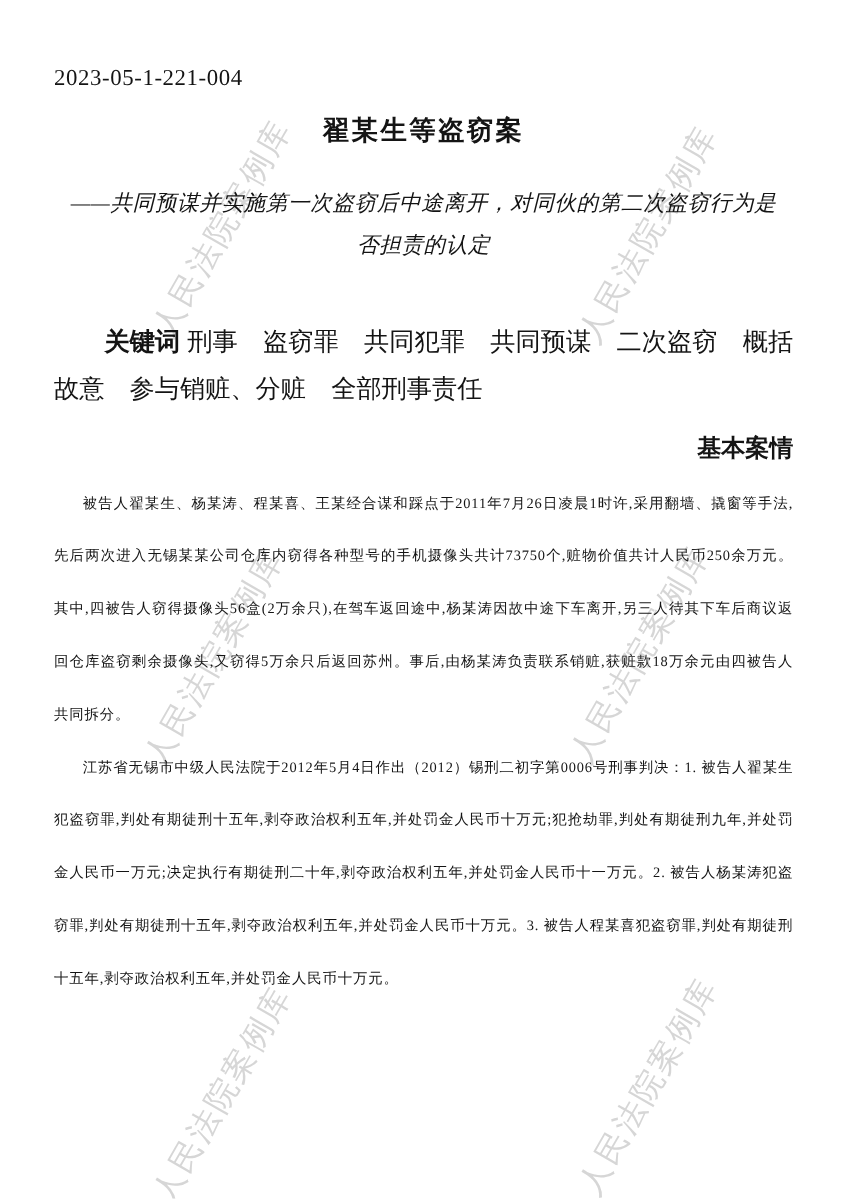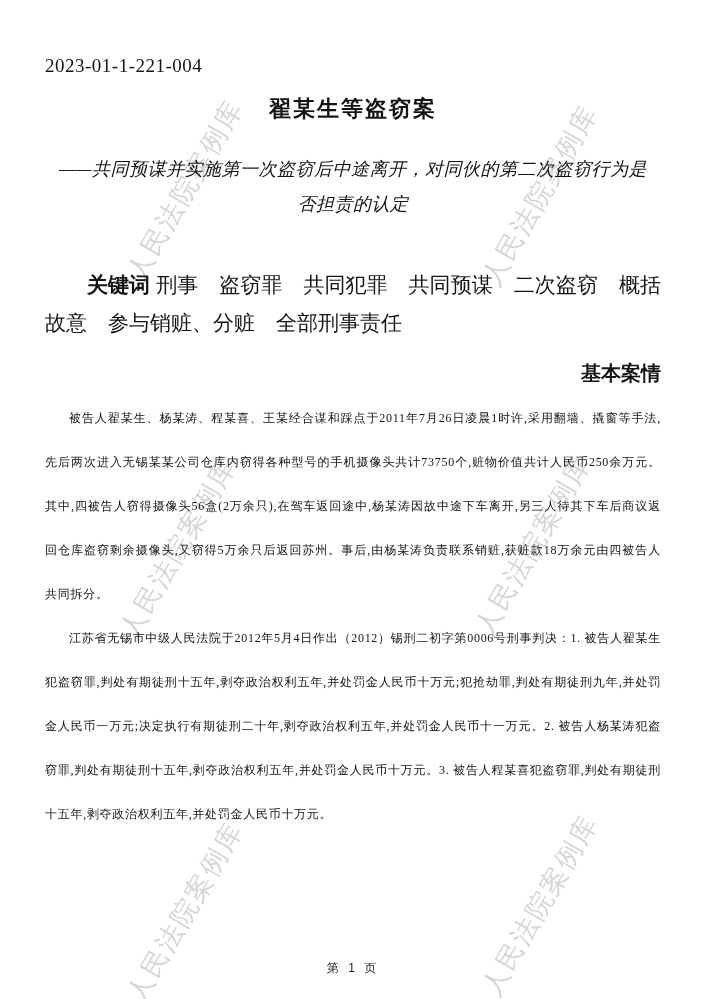--- a/index.html
+++ b/index.html
@@ -111,32 +111,31 @@
   <div class="watermark-layer" id="watermark-layer">
       <div class="watermark" style="left: 185px; top: 190px; color: rgb(207, 207, 207);">人民法院案例库</div>
       <div class="watermark" style="left: 540px; top: 195px; color: rgb(207, 207, 207);">人民法院案例库</div>
       <div class="watermark" style="left: 178px; top: 548px; color: rgb(207, 207, 207);">人民法院案例库</div>
       <div class="watermark" style="left: 533px; top: 545px; color: rgb(207, 207, 207);">人民法院案例库</div>
       <div class="watermark" style="left: 185px; top: 912px; color: rgb(207, 207, 207);">人民法院案例库</div>
       <div class="watermark" style="left: 540px; top: 905px; color: rgb(207, 207, 207);">人民法院案例库</div>
     </div>
 
   <div class="content">
-    <div class="doc-number">2023-01-1-221-004</div>
+    <div class="doc-number">2023-05-1-221-004</div>
 
     <h1 class="case-title">翟某生等盗窃案</h1>
 
     <div class="case-subtitle">——共同预谋并实施第一次盗窃后中途离开，对同伙的第二次盗窃行为是否担责的认定</div>
 
     <p class="keywords">
       <span class="kw-label">关键词</span><span>刑事　盗窃罪　共同犯罪　共同预谋　二次盗窃　概括故意　参与销赃、分赃　全部刑事责任</span>
     </p>
 
     <h2 class="section-heading">基本案情</h2>
 
     <div id="case-body">
         <p class="body-para">被告人翟某生、杨某涛、程某喜、王某经合谋和踩点于2011年7月26日凌晨1时许,采用翻墙、撬窗等手法,先后两次进入无锡某某公司仓库内窃得各种型号的手机摄像头共计73750个,赃物价值共计人民币250余万元。其中,四被告人窃得摄像头56盒(2万余只),在驾车返回途中,杨某涛因故中途下车离开,另三人待其下车后商议返回仓库盗窃剩余摄像头,又窃得5万余只后返回苏州。事后,由杨某涛负责联系销赃,获赃款18万余元由四被告人共同拆分。</p>
         <p class="body-para">江苏省无锡市中级人民法院于2012年5月4日作出（2012）锡刑二初字第0006号刑事判决：1. 被告人翟某生犯盗窃罪,判处有期徒刑十五年,剥夺政治权利五年,并处罚金人民币十万元;犯抢劫罪,判处有期徒刑九年,并处罚金人民币一万元;决定执行有期徒刑二十年,剥夺政治权利五年,并处罚金人民币十一万元。2. 被告人杨某涛犯盗窃罪,判处有期徒刑十五年,剥夺政治权利五年,并处罚金人民币十万元。3. 被告人程某喜犯盗窃罪,判处有期徒刑十五年,剥夺政治权利五年,并处罚金人民币十万元。</p>
       </div>
   </div>
 
-  <div class="page-footer">第 1 页</div>
 </div>
 
 </body></html>

